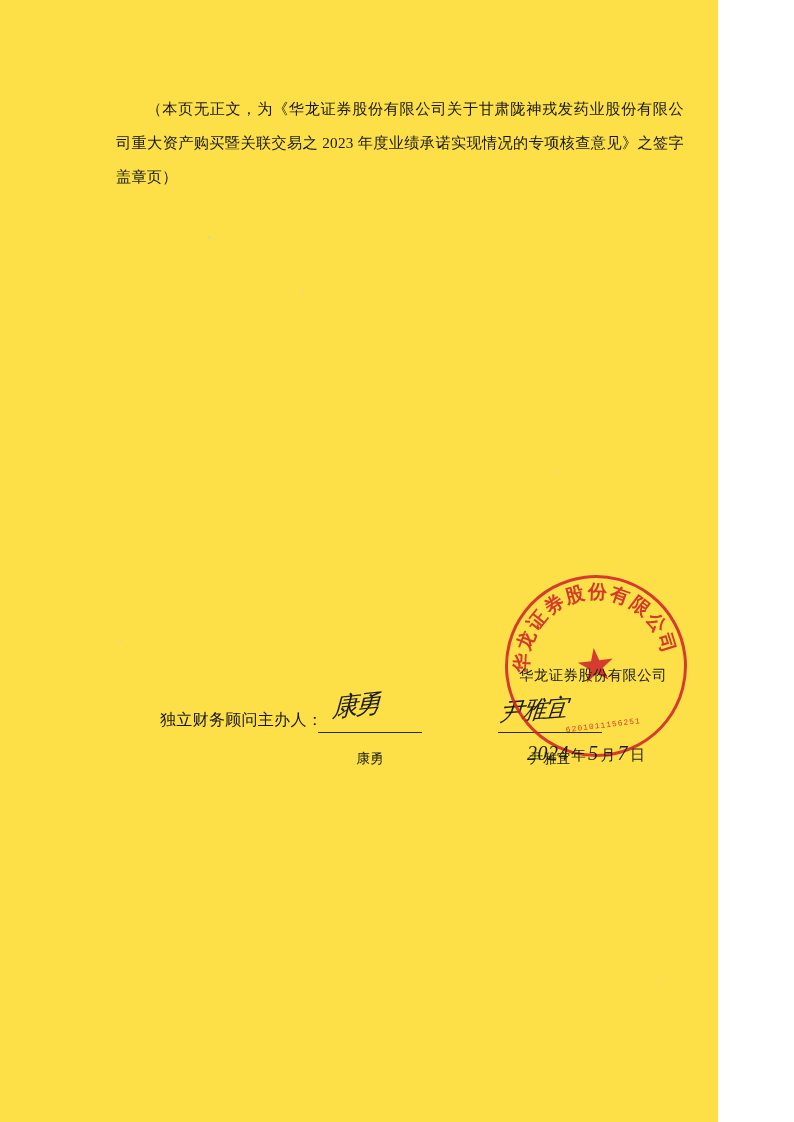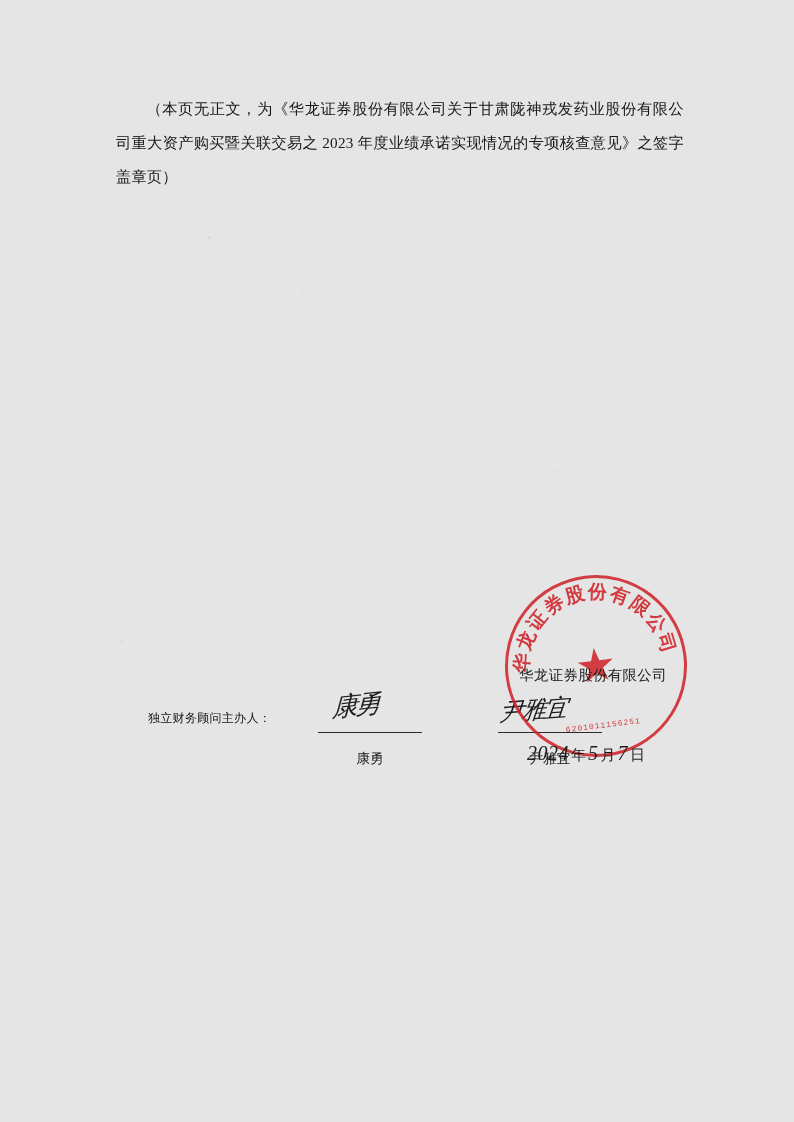--- a/index.html
+++ b/index.html
@@ -10,23 +10,23 @@
     width: 794px;
     height: 1122px;
     background: #ffffff;
     font-family: "Liberation Serif", "DejaVu Serif", serif;
     color: #141414;
     overflow: hidden;
     position: relative;
   }
   .page {
     position: relative;
-    width: 794px;
+    width: 718px;
     height: 1122px;
-    background: #e5e5e5;
+    background: #fde047;
   }
 
   
   .body-text {
     position: absolute;
     left: 116px;
     top: 92px;
     width: 568px;
     font-size: 15.2px;
     line-height: 34px;
@@ -42,23 +42,23 @@
   
   .sig-block {
     position: absolute;
     left: 0;
     top: 352px;
     width: 794px;
     height: 90px;
   }
   .sig-label {
     position: absolute;
-    left: 148px;
+    left: 160px;
     top: 358px;
-    font-size: 12px;
+    font-size: 16px;
     letter-spacing: 0.3px;
     color: #161616;
   }
   .sig-line {
     position: absolute;
     height: 1px;
     background: #2b2b2b;
   }
   .sig-line.one { left: 318px; top: 380px; width: 104px; }
   .sig-line.two { left: 498px; top: 380px; width: 104px; }

